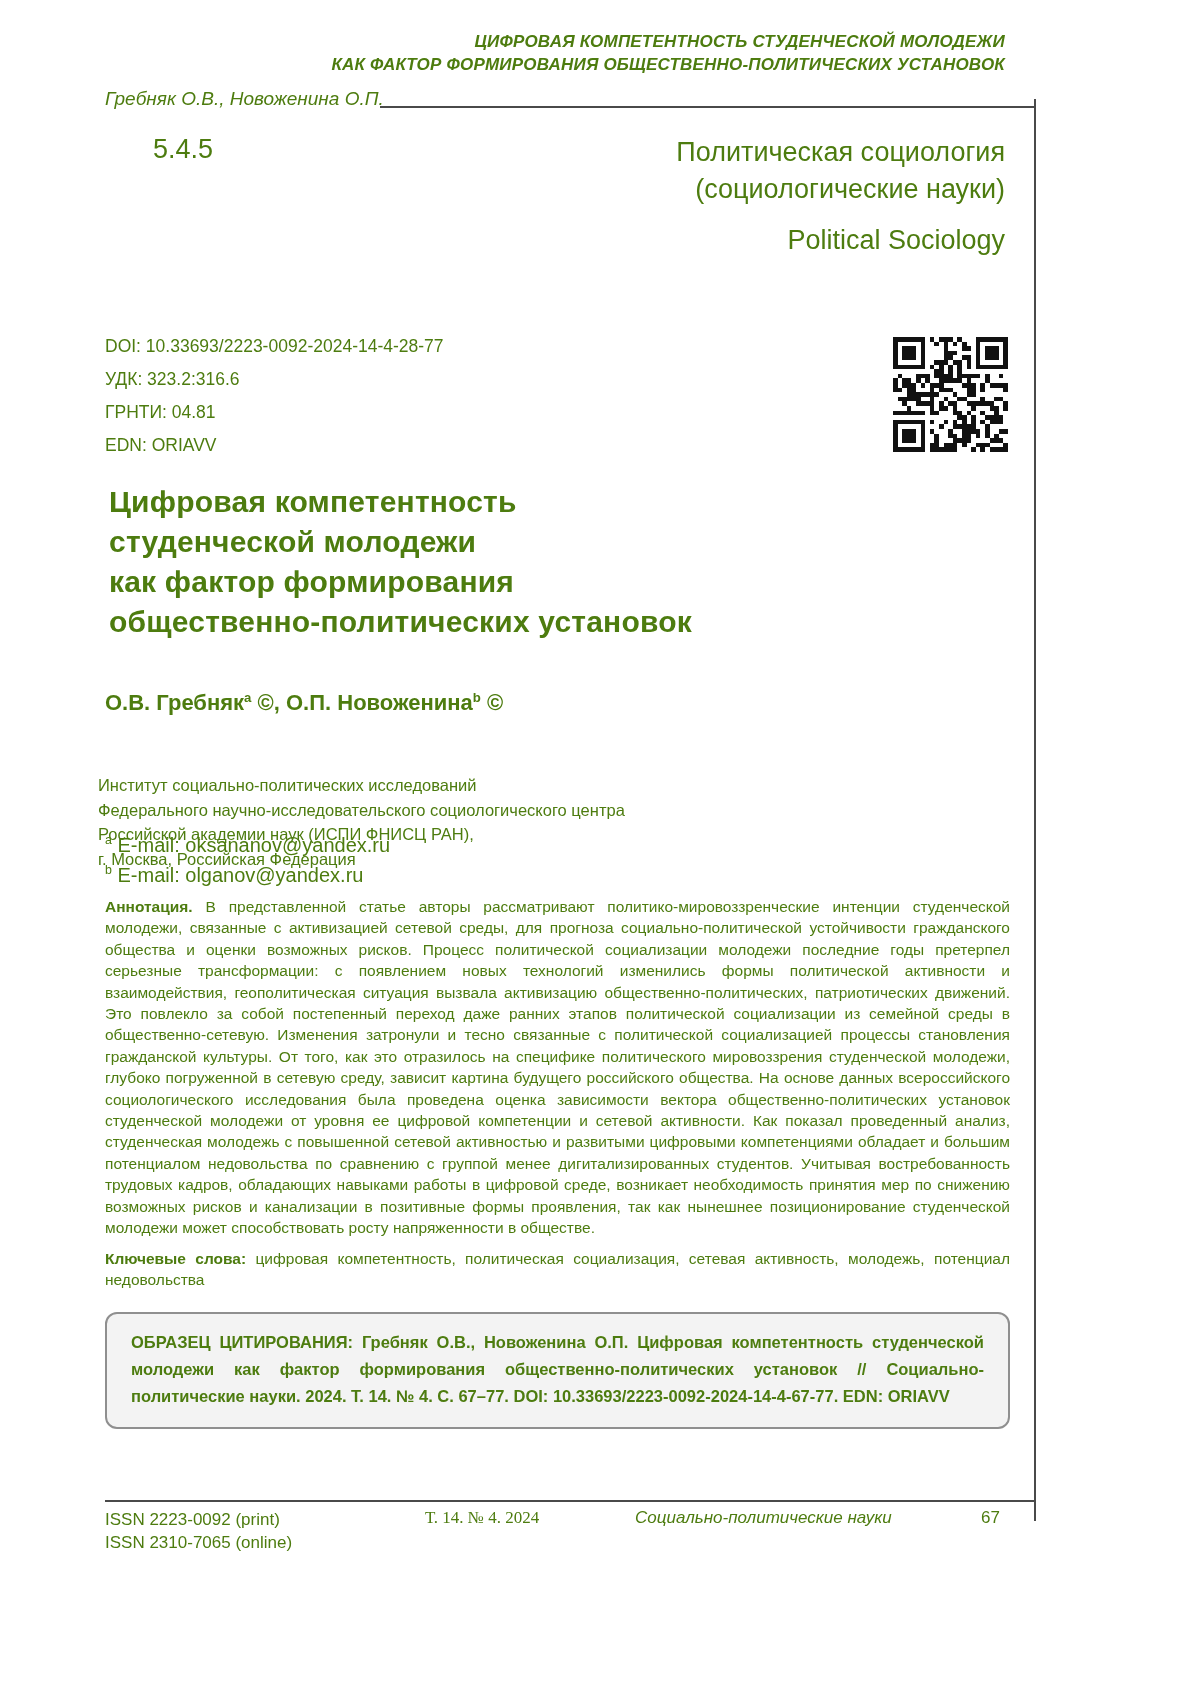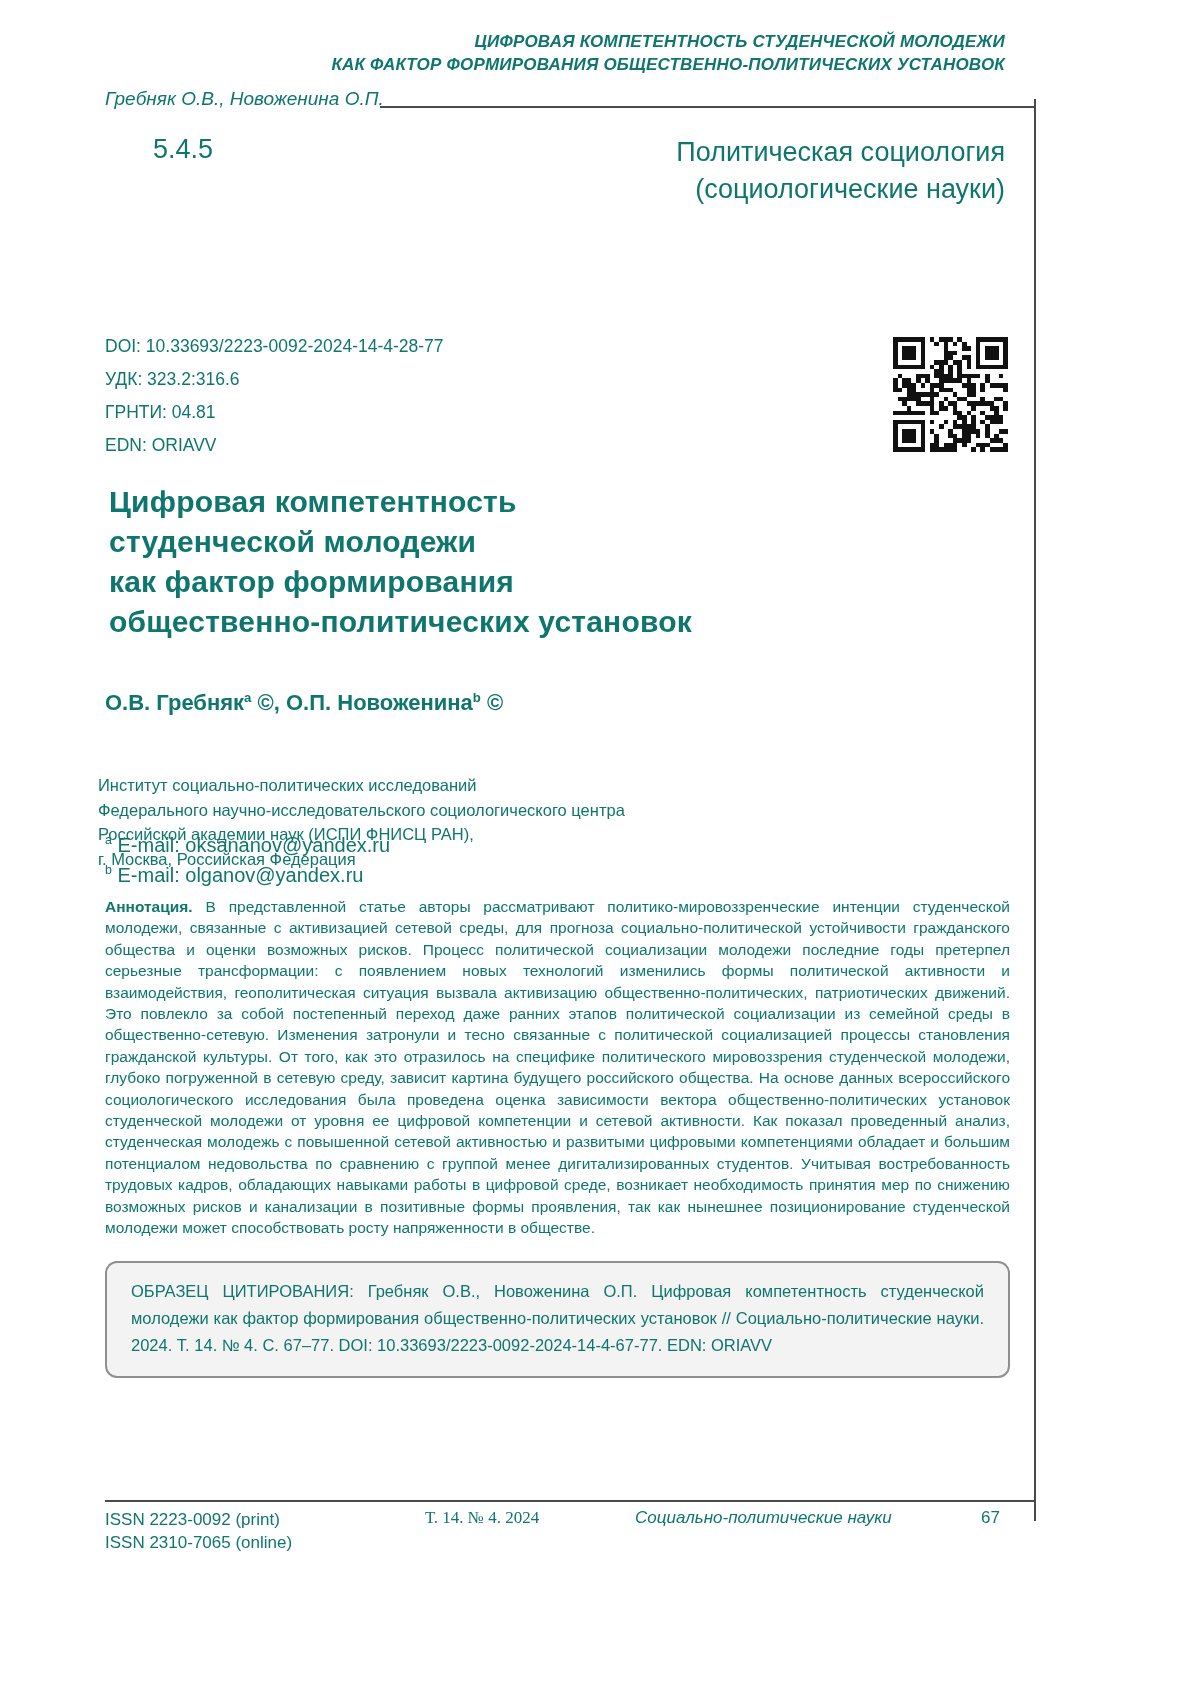--- a/index.html
+++ b/index.html
@@ -2,21 +2,21 @@
 <html><head>
 <meta charset="utf-8">
 <style>
   html,body{margin:0;padding:0;background:#e9e9e9;}
   .page{
     position:relative;
     width:1200px;height:1697px;
     margin:0 auto;
     background:#ffffff;
     font-family:"Liberation Sans",sans-serif;
-    color:#0f766e;
+    color:#4d7c0f;
     overflow:hidden;
   }
   
   .running-head{
     position:absolute;top:30px;right:195px;
     text-align:right;font-size:17px;font-weight:bold;font-style:italic;
     line-height:23px;letter-spacing:.2px;
   }
   .running-authors{
     position:absolute;left:105px;top:88px;
@@ -77,21 +77,21 @@
   .keywords{
     margin:9px 0 0 0;font-size:15.5px;line-height:21.4px;text-align:justify;
   }
   .citation-box{
     margin-top:22px;
     border:2px solid #8f8f8f;border-radius:12px;
     background:#f3f3f3;
     padding:15px 24px 17px 24px;
   }
   .citation-box p{
-    margin:0;font-size:16.5px;line-height:27px;text-align:justify;
+    margin:0;font-size:16.5px;line-height:27px;text-align:justify;font-weight:bold;
   }
   
   .rule-footer{
     position:absolute;left:105px;top:1500px;width:930px;height:2px;background:#4a4a4a;
   }
   .footer-issn{
     position:absolute;left:105px;top:1508px;font-size:17px;line-height:23px;
   }
   .footer-volume{
     position:absolute;left:425px;top:1508px;font-size:17px;font-family:Liberation Serif, serif;
@@ -113,20 +113,21 @@
     <div>КАК ФАКТОР ФОРМИРОВАНИЯ ОБЩЕСТВЕННО-ПОЛИТИЧЕСКИХ УСТАНОВОК</div>
   </div>
   <div class="running-authors">Гребняк О.В., Новоженина О.П.</div>
   <div class="rule-header"></div>
   <div class="rule-right"></div>
 
   <div class="section-number">5.4.5</div>
   <div class="section-names">
     <div>Политическая социология</div>
     <div>(социологические науки)</div>
+    <div class="section-en">Political Sociology</div>
   </div>
 
   <div class="meta">
     <div>DOI: 10.33693/2223-0092-2024-14-4-28-77</div>
     <div>УДК: 323.2:316.6</div>
     <div>ГРНТИ: 04.81</div>
     <div>EDN: ORIAVV</div>
   </div>
 
   <div class="qr">
@@ -464,20 +465,21 @@
 Российской академии наук (ИСПИ ФНИСЦ РАН),
 г. Москва, Российская Федерация</div>
 
   <div class="emails">
     <div><sup>a</sup> <span>E-mail: oksananov@yandex.ru</span></div>
     <div><sup>b</sup> <span>E-mail: olganov@yandex.ru</span></div>
   </div>
 
   <div class="main-col">
     <p class="abstract"><span class="label">Аннотация.</span> <span>В представленной статье авторы рассматривают политико-мировоззренческие интенции студенческой молодежи, связанные с активизацией сетевой среды, для прогноза социально-политической устойчивости гражданского общества и оценки возможных рисков. Процесс политической социализации молодежи последние годы претерпел серьезные трансформации: с появлением новых технологий изменились формы политической активности и взаимодействия, геополитическая ситуация вызвала активизацию общественно-политических, патриотических движений. Это повлекло за собой постепенный переход даже ранних этапов политической социализации из семейной среды в общественно-сетевую. Изменения затронули и тесно связанные с политической социализацией процессы становления гражданской культуры. От того, как это отразилось на специфике политического мировоззрения студенческой молодежи, глубоко погруженной в сетевую среду, зависит картина будущего российского общества. На основе данных всероссийского социологического исследования была проведена оценка зависимости вектора общественно-политических установок студенческой молодежи от уровня ее цифровой компетенции и сетевой активности. Как показал проведенный анализ, студенческая молодежь с повышенной сетевой активностью и развитыми цифровыми компетенциями обладает и большим потенциалом недовольства по сравнению с группой менее дигитализированных студентов. Учитывая востребованность трудовых кадров, обладающих навыками работы в цифровой среде, возникает необходимость принятия мер по снижению возможных рисков и канализации в позитивные формы проявления, так как нынешнее позиционирование студенческой молодежи может способствовать росту напряженности в обществе.</span></p>
+    <p class="keywords"><span class="label">Ключевые слова:</span> <span>цифровая компетентность, политическая социализация, сетевая активность, молодежь, потенциал недовольства</span></p>
     <div class="citation-box">
       <p>ОБРАЗЕЦ ЦИТИРОВАНИЯ: Гребняк О.В., Новоженина О.П. Цифровая компетентность студенческой молодежи как фактор формирования общественно-политических установок // Социально-политические науки. 2024. Т. 14. № 4. С. 67–77. DOI: 10.33693/2223-0092-2024-14-4-67-77. EDN: ORIAVV</p>
     </div>
   </div>
 
   <div class="rule-footer"></div>
   <div class="footer-issn">
     <div>ISSN 2223-0092 (print)</div>
     <div>ISSN 2310-7065 (online)</div>
   </div>

